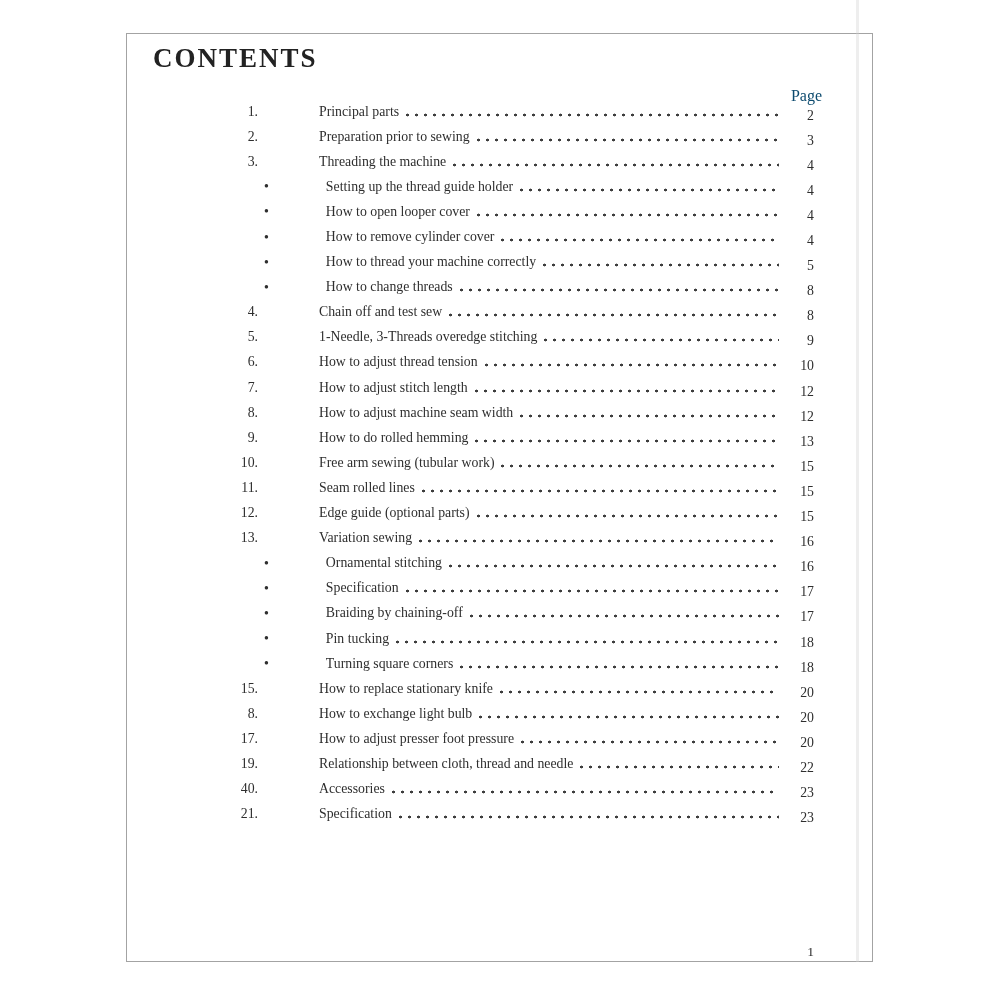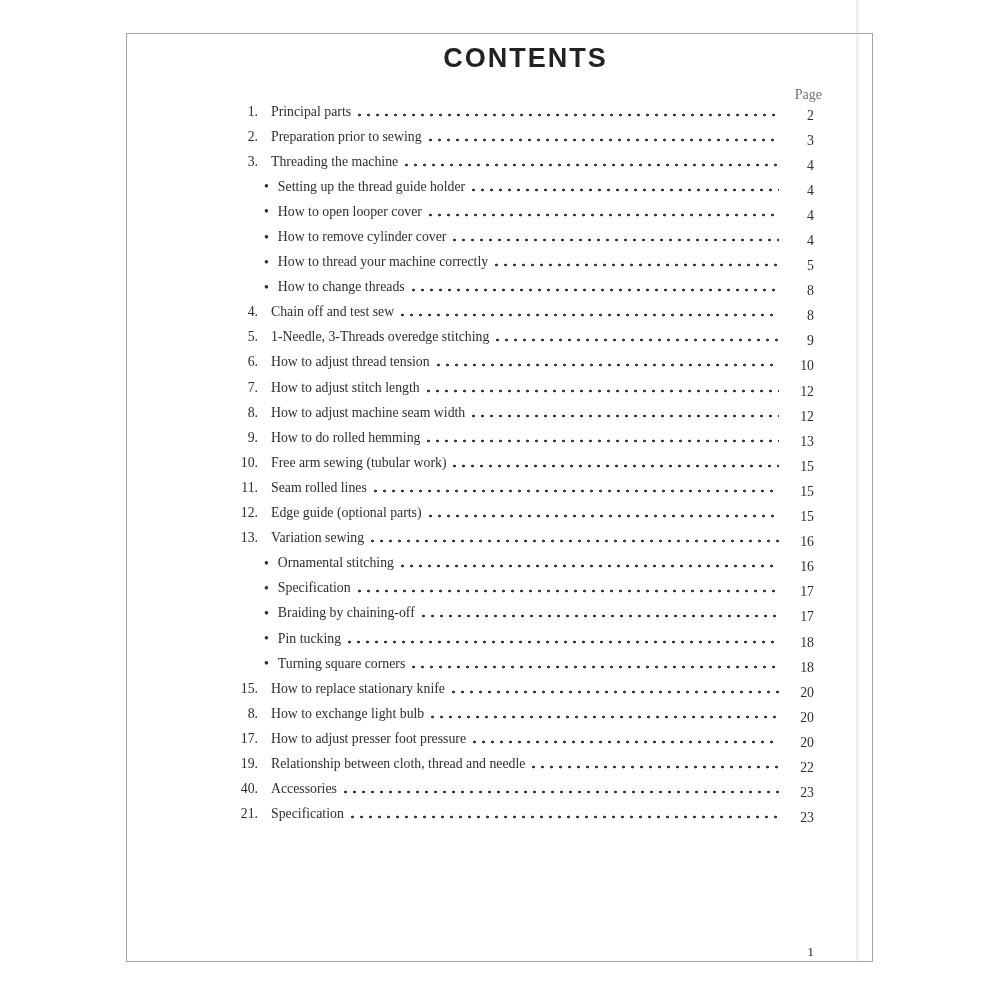--- a/index.html
+++ b/index.html
@@ -33,34 +33,33 @@
     border: 1px solid #a3a3a3;
     background: #ffffff;
     box-sizing: border-box;
   }
   .doc-title {
     position: absolute;
     top: 9px;
     left: 0;
     width: 100%;
     margin: 0;
-    text-align: center;
     transform: translateX(26px);
-    font-family: Liberation Sans, sans-serif;
+    font-family: Liberation Serif, serif;
     font-weight: bold;
     font-size: 27px;
     letter-spacing: 2px;
     color: #222;
   }
   .page-col-header {
     position: absolute;
     top: 53px;
     right: 50px;
-    font-size: 14px;
-    color: #737373;
+    font-size: 16px;
+    color: #0c4a6e;
   }
   .toc {
     position: absolute;
     top: 65px;
     left: 107px;
     width: 580px;
   }
   .row {
     display: flex;
     align-items: center;
@@ -80,20 +79,21 @@
     margin-right: 9px;
     position: relative;
     top: -1px;
   }
   .row.level1 .num { visibility: hidden; width: 24px; margin-right: 0; }
   .row.level1 { }
   .row.level1 .indent-pad { flex: none; width: 6px; }
   .row .label {
     flex: none;
     padding-right: 7px;
+    margin-left: 48px;
   }
   .row .dots {
     flex: 1 1 auto;
     height: 14px;
     margin-right: 9px;
     position: relative;
     top: 3px;
     background-image: radial-gradient(circle at 1.6px 50%, #3d3d3d 1.35px, rgba(0,0,0,0) 1.6px);
     background-size: 9px 100%;
     background-repeat: repeat-x;

